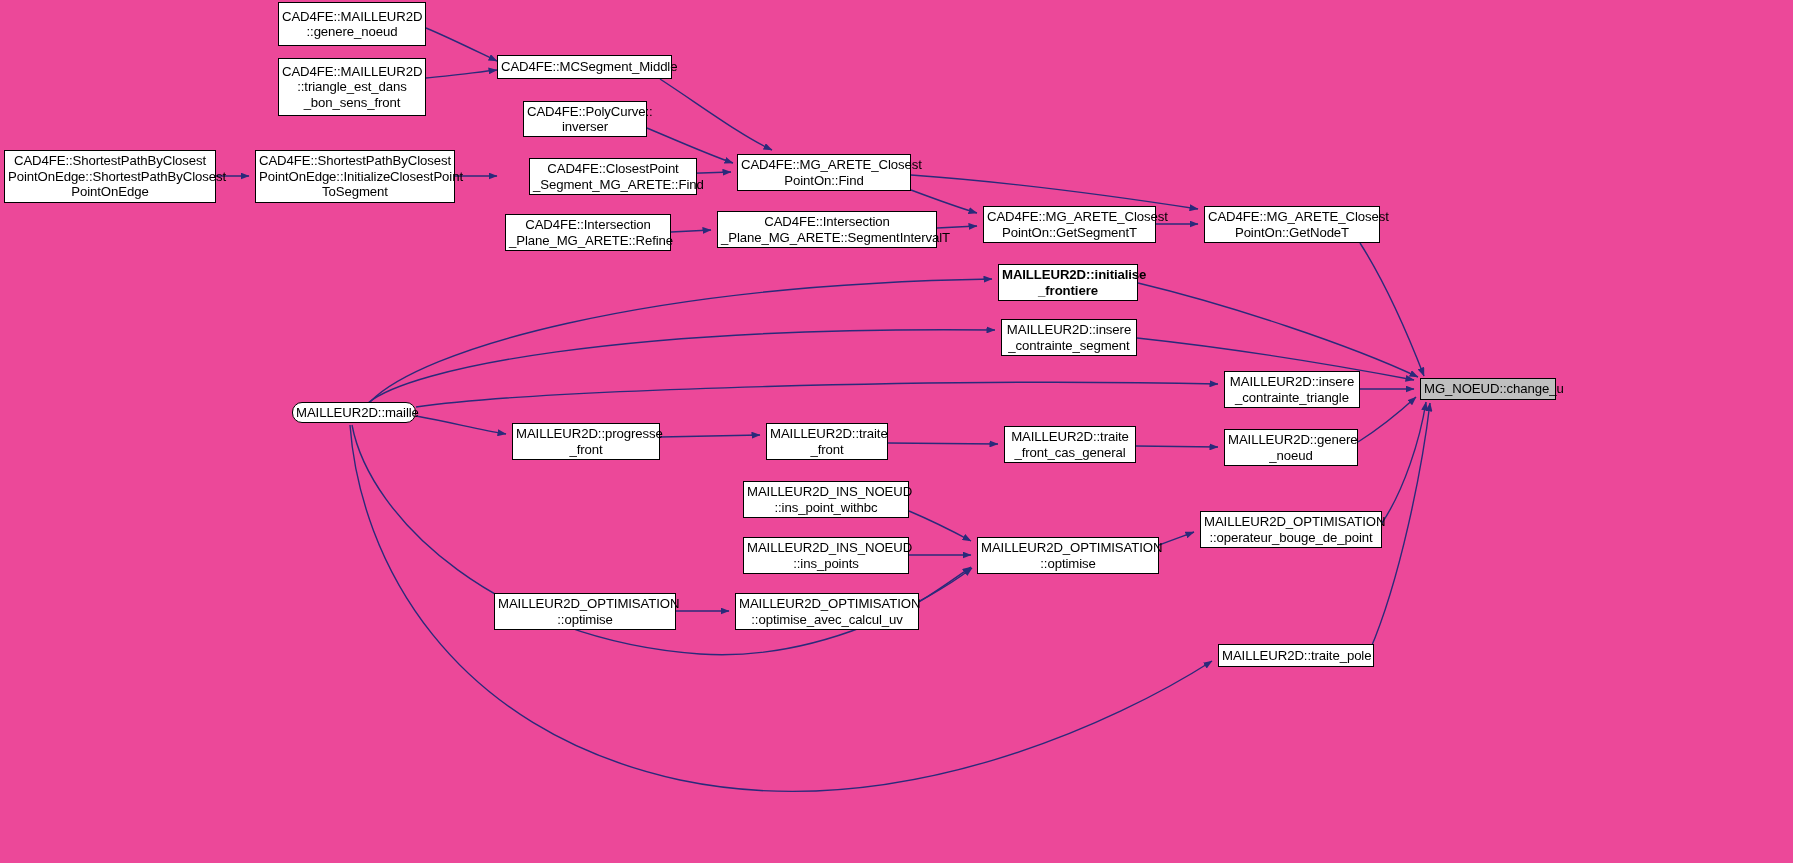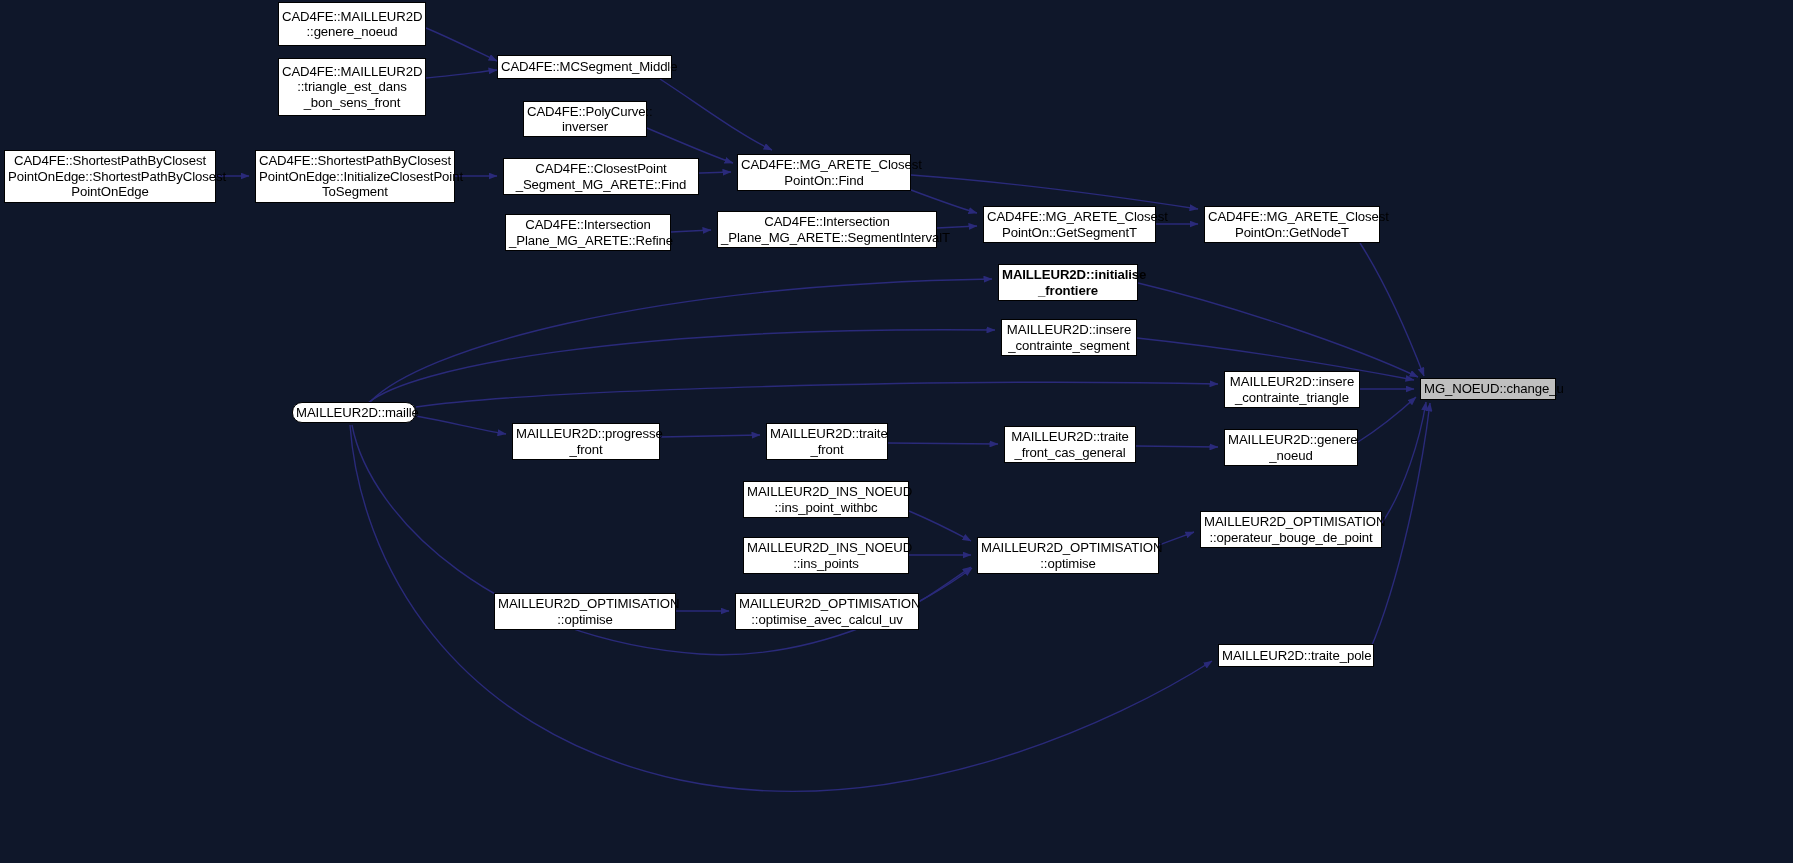--- a/index.html
+++ b/index.html
@@ -4,21 +4,21 @@
 <style>
   html, body {
     margin: 0;
     padding: 0;
     background: #ffffff;
   }
   #canvas-root {
     position: relative;
     width: 1793px;
     height: 863px;
-    background: #0f172a;
+    background: #ec4899;
     font-family: "Liberation Sans", sans-serif;
     overflow: hidden;
   }
   svg.edges {
     position: absolute;
     left: 0;
     top: 0;
     width: 1793px;
     height: 863px;
     pointer-events: none;
@@ -103,21 +103,21 @@
 _bon_sens_front</span></div>
       <div class="node" style="left: 497px; top: 55px; width: 175px; height: 24px;"><span class="node-label">CAD4FE::MCSegment_Middle</span></div>
       <div class="node" style="left: 523px; top: 101px; width: 124px; height: 36px;"><span class="node-label">CAD4FE::PolyCurve::
 inverser</span></div>
       <div class="node" style="left: 4px; top: 150px; width: 212px; height: 53px;"><span class="node-label">CAD4FE::ShortestPathByClosest
 PointOnEdge::ShortestPathByClosest
 PointOnEdge</span></div>
       <div class="node" style="left: 255px; top: 150px; width: 200px; height: 53px;"><span class="node-label">CAD4FE::ShortestPathByClosest
 PointOnEdge::InitializeClosestPoint
 ToSegment</span></div>
-      <div class="node" style="left: 503px; top: 158px; width: 196px; height: 37px; align-items: center;"><span class="node-label">CAD4FE::ClosestPoint
+      <div class="node" style="left: 529px; top: 158px; width: 168px; height: 37px; align-items: center;"><span class="node-label">CAD4FE::ClosestPoint
 _Segment_MG_ARETE::Find</span></div>
       <div class="node" style="left: 737px; top: 154px; width: 174px; height: 37px;"><span class="node-label">CAD4FE::MG_ARETE_Closest
 PointOn::Find</span></div>
       <div class="node" style="left: 505px; top: 214px; width: 166px; height: 37px;"><span class="node-label">CAD4FE::Intersection
 _Plane_MG_ARETE::Refine</span></div>
       <div class="node" style="left: 717px; top: 211px; width: 220px; height: 37px;"><span class="node-label">CAD4FE::Intersection
 _Plane_MG_ARETE::SegmentIntervalT</span></div>
       <div class="node" style="left: 983px; top: 206px; width: 173px; height: 37px;"><span class="node-label">CAD4FE::MG_ARETE_Closest
 PointOn::GetSegmentT</span></div>
       <div class="node" style="left: 1204px; top: 206px; width: 176px; height: 37px;"><span class="node-label">CAD4FE::MG_ARETE_Closest

